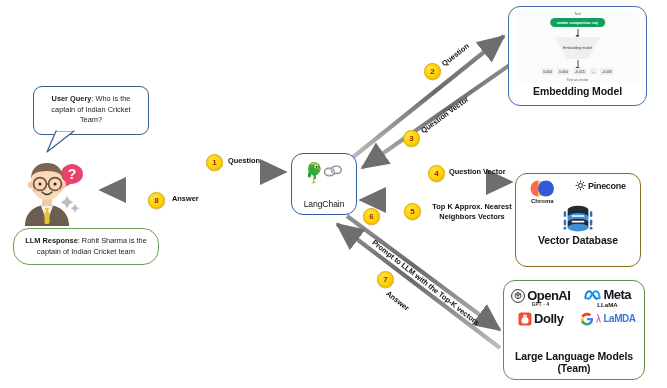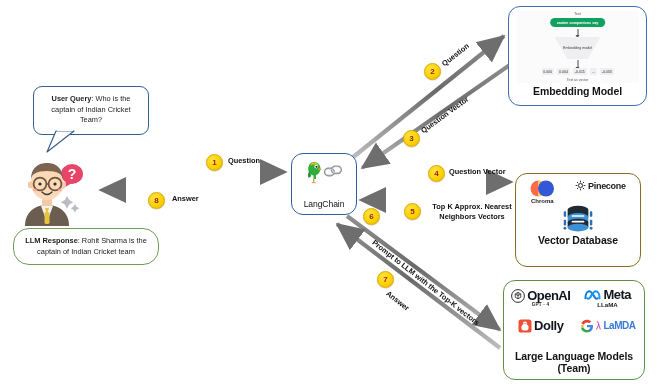--- a/index.html
+++ b/index.html
@@ -180,21 +180,21 @@
   #llm-node {
     left: 503px; top: 280px;
     width: 142px; height: 100px;
     border: 1.5px solid #5f8f49;
     padding: 6px 5px 4px 5px;
     justify-content: space-between;
   }
   .llm-grid {
     display: grid;
     grid-template-columns: 1fr 1fr;
-    gap: 10px 4px;
+    gap: 3px 4px;
     width: 100%;
     place-items: center;
   }
   .llm-cell { display: flex; flex-direction: column; align-items: center; }
   .llm-row { display: flex; align-items: center; gap: 2.5px; }
   .llm-word { font-size: 13px; font-weight: bold; color: #11161c; letter-spacing: -0.5px; }
   .llm-sub { font-size: 4.6px; font-weight: bold; color: #2a2a2a; margin-top: -1px; letter-spacing: 0.2px; }
   .llm-sub-llama { font-size: 6.2px; font-weight: bold; color: #1b1b1b; margin-top: -1px; }
   .llm-title-wrap { text-align: center; line-height: 1.2; }
 

